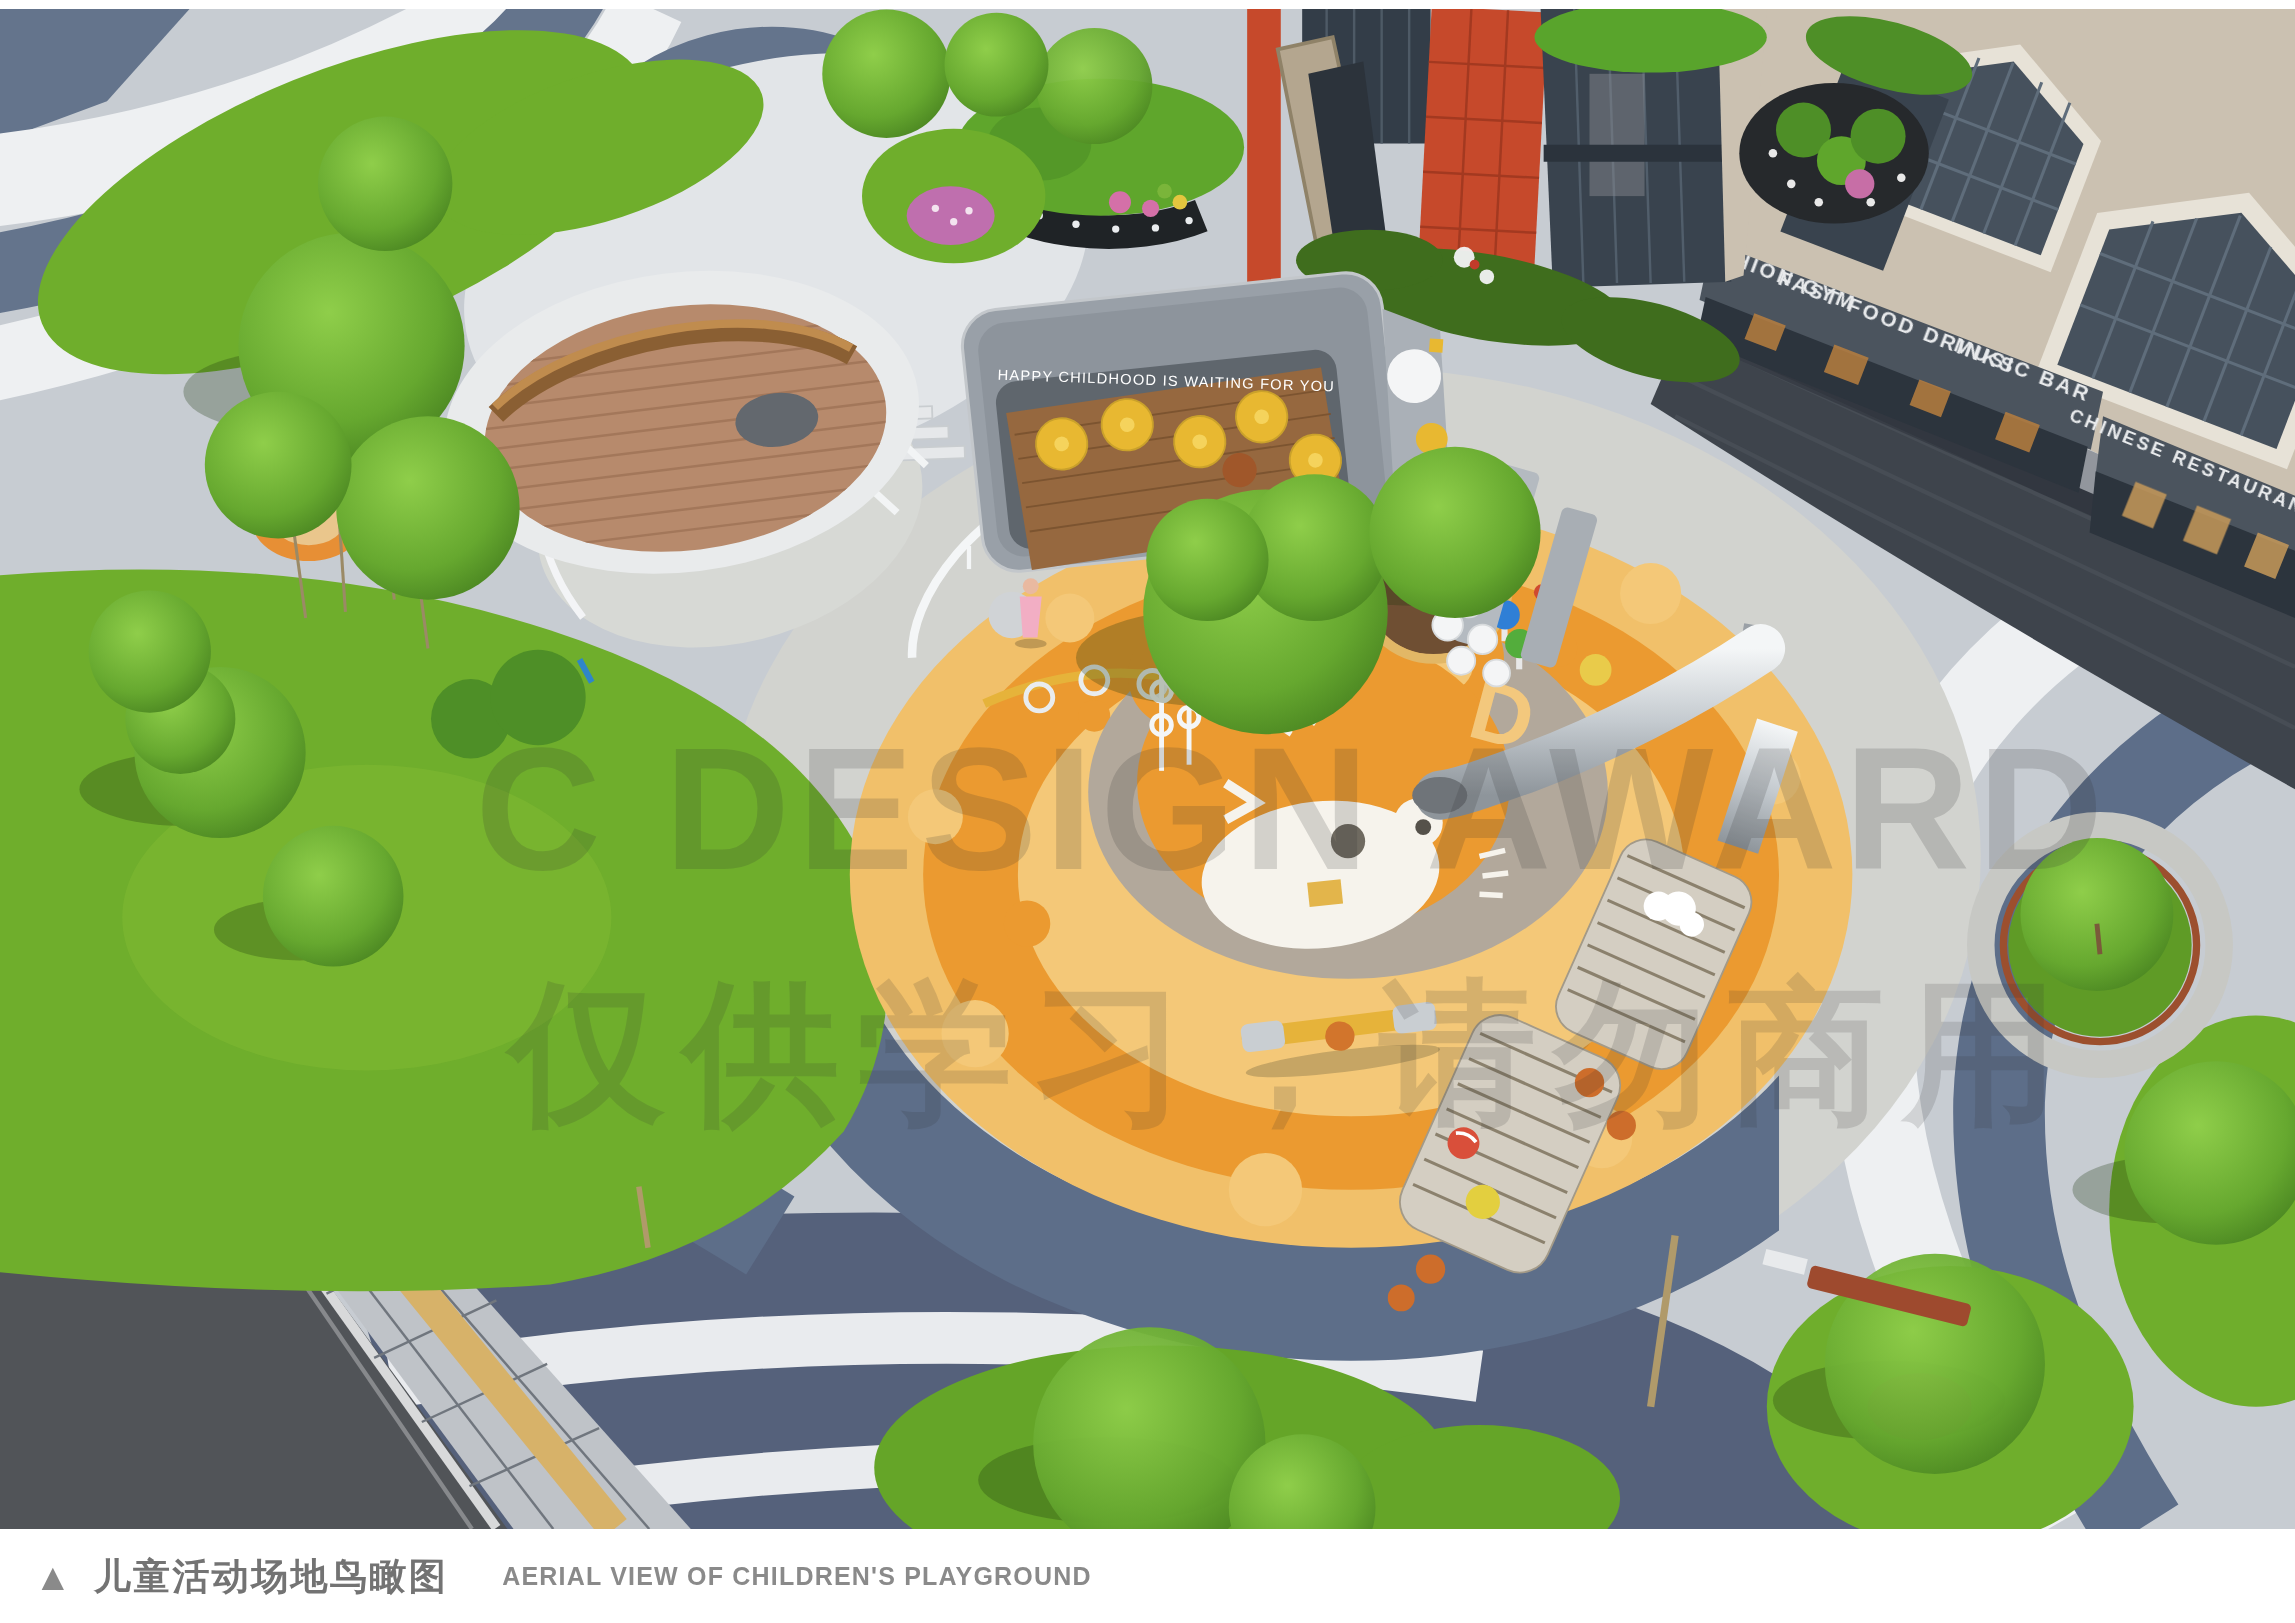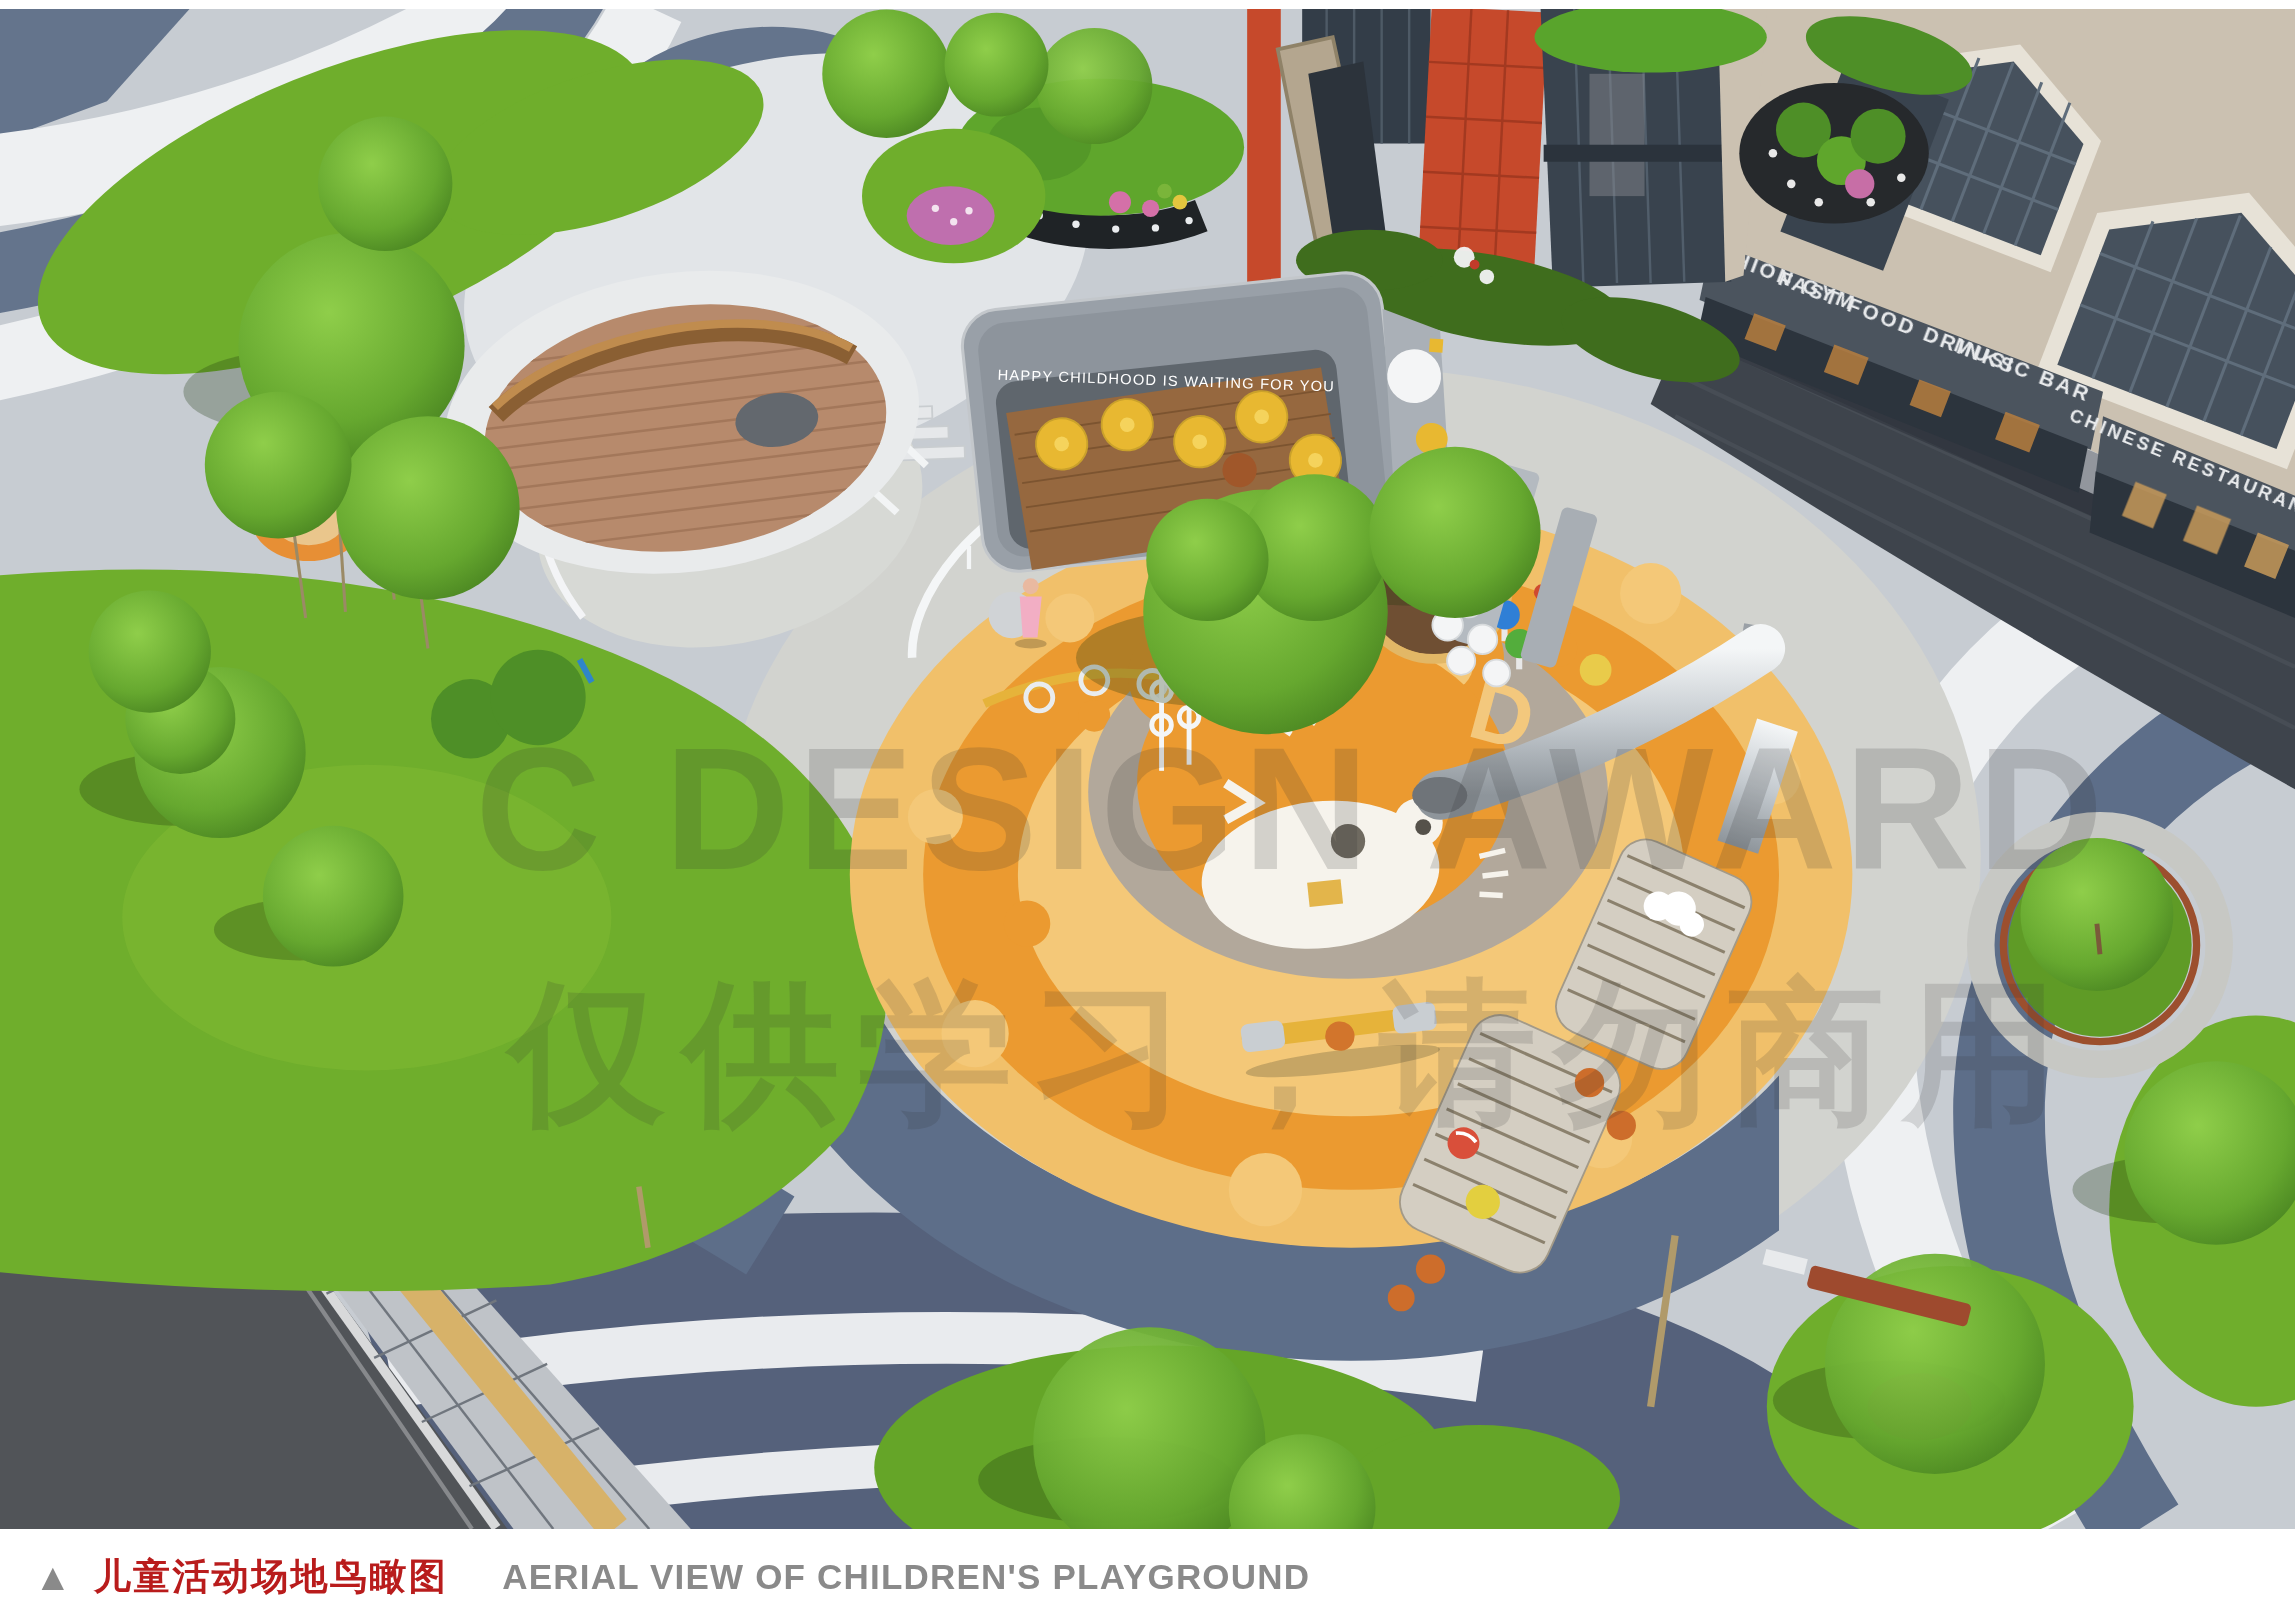--- a/index.html
+++ b/index.html
@@ -3,22 +3,22 @@
 <meta charset="utf-8">
 <style>
   html,body{margin:0;padding:0;background:#ffffff;}
   #stage{position:relative;width:2295px;height:1623px;background:#ffffff;overflow:hidden;
          font-family:"Liberation Sans",sans-serif;}
   #photo-svg{position:absolute;left:0;top:8.6px;width:2295px;height:1520px;display:block;}
   
   .caption{position:absolute;left:0;top:1529px;width:2295px;height:95px;background:#ffffff;
            display:flex;align-items:center;}
   .caption .tri{font-size:38px;color:#8a8a8a;margin-left:34px;line-height:1;}
-  .caption .cn{font-size:37px;font-weight:bold;color:#b91c1c;margin-left:22px;letter-spacing:2.4px;}
-  .caption .en{font-size:35px;font-weight:bold;color:#8a8a8a;margin-left:54px;letter-spacing:1.2px;}
+  .caption .cn{font-size:37px;font-weight:bold;color:#737373;margin-left:22px;letter-spacing:2.4px;}
+  .caption .en{font-size:25px;font-weight:bold;color:#8a8a8a;margin-left:54px;letter-spacing:1.2px;}
   svg text{font-family:"Liberation Sans",sans-serif;}
 </style>
 </head>
 <body>
 
 <div id="stage">
 
 <svg id="photo-svg" viewBox="0 14 3754 2486" preserveAspectRatio="none" xmlns="http://www.w3.org/2000/svg">
   <defs>
     <radialGradient id="tree" cx="40%" cy="35%" r="75%">

